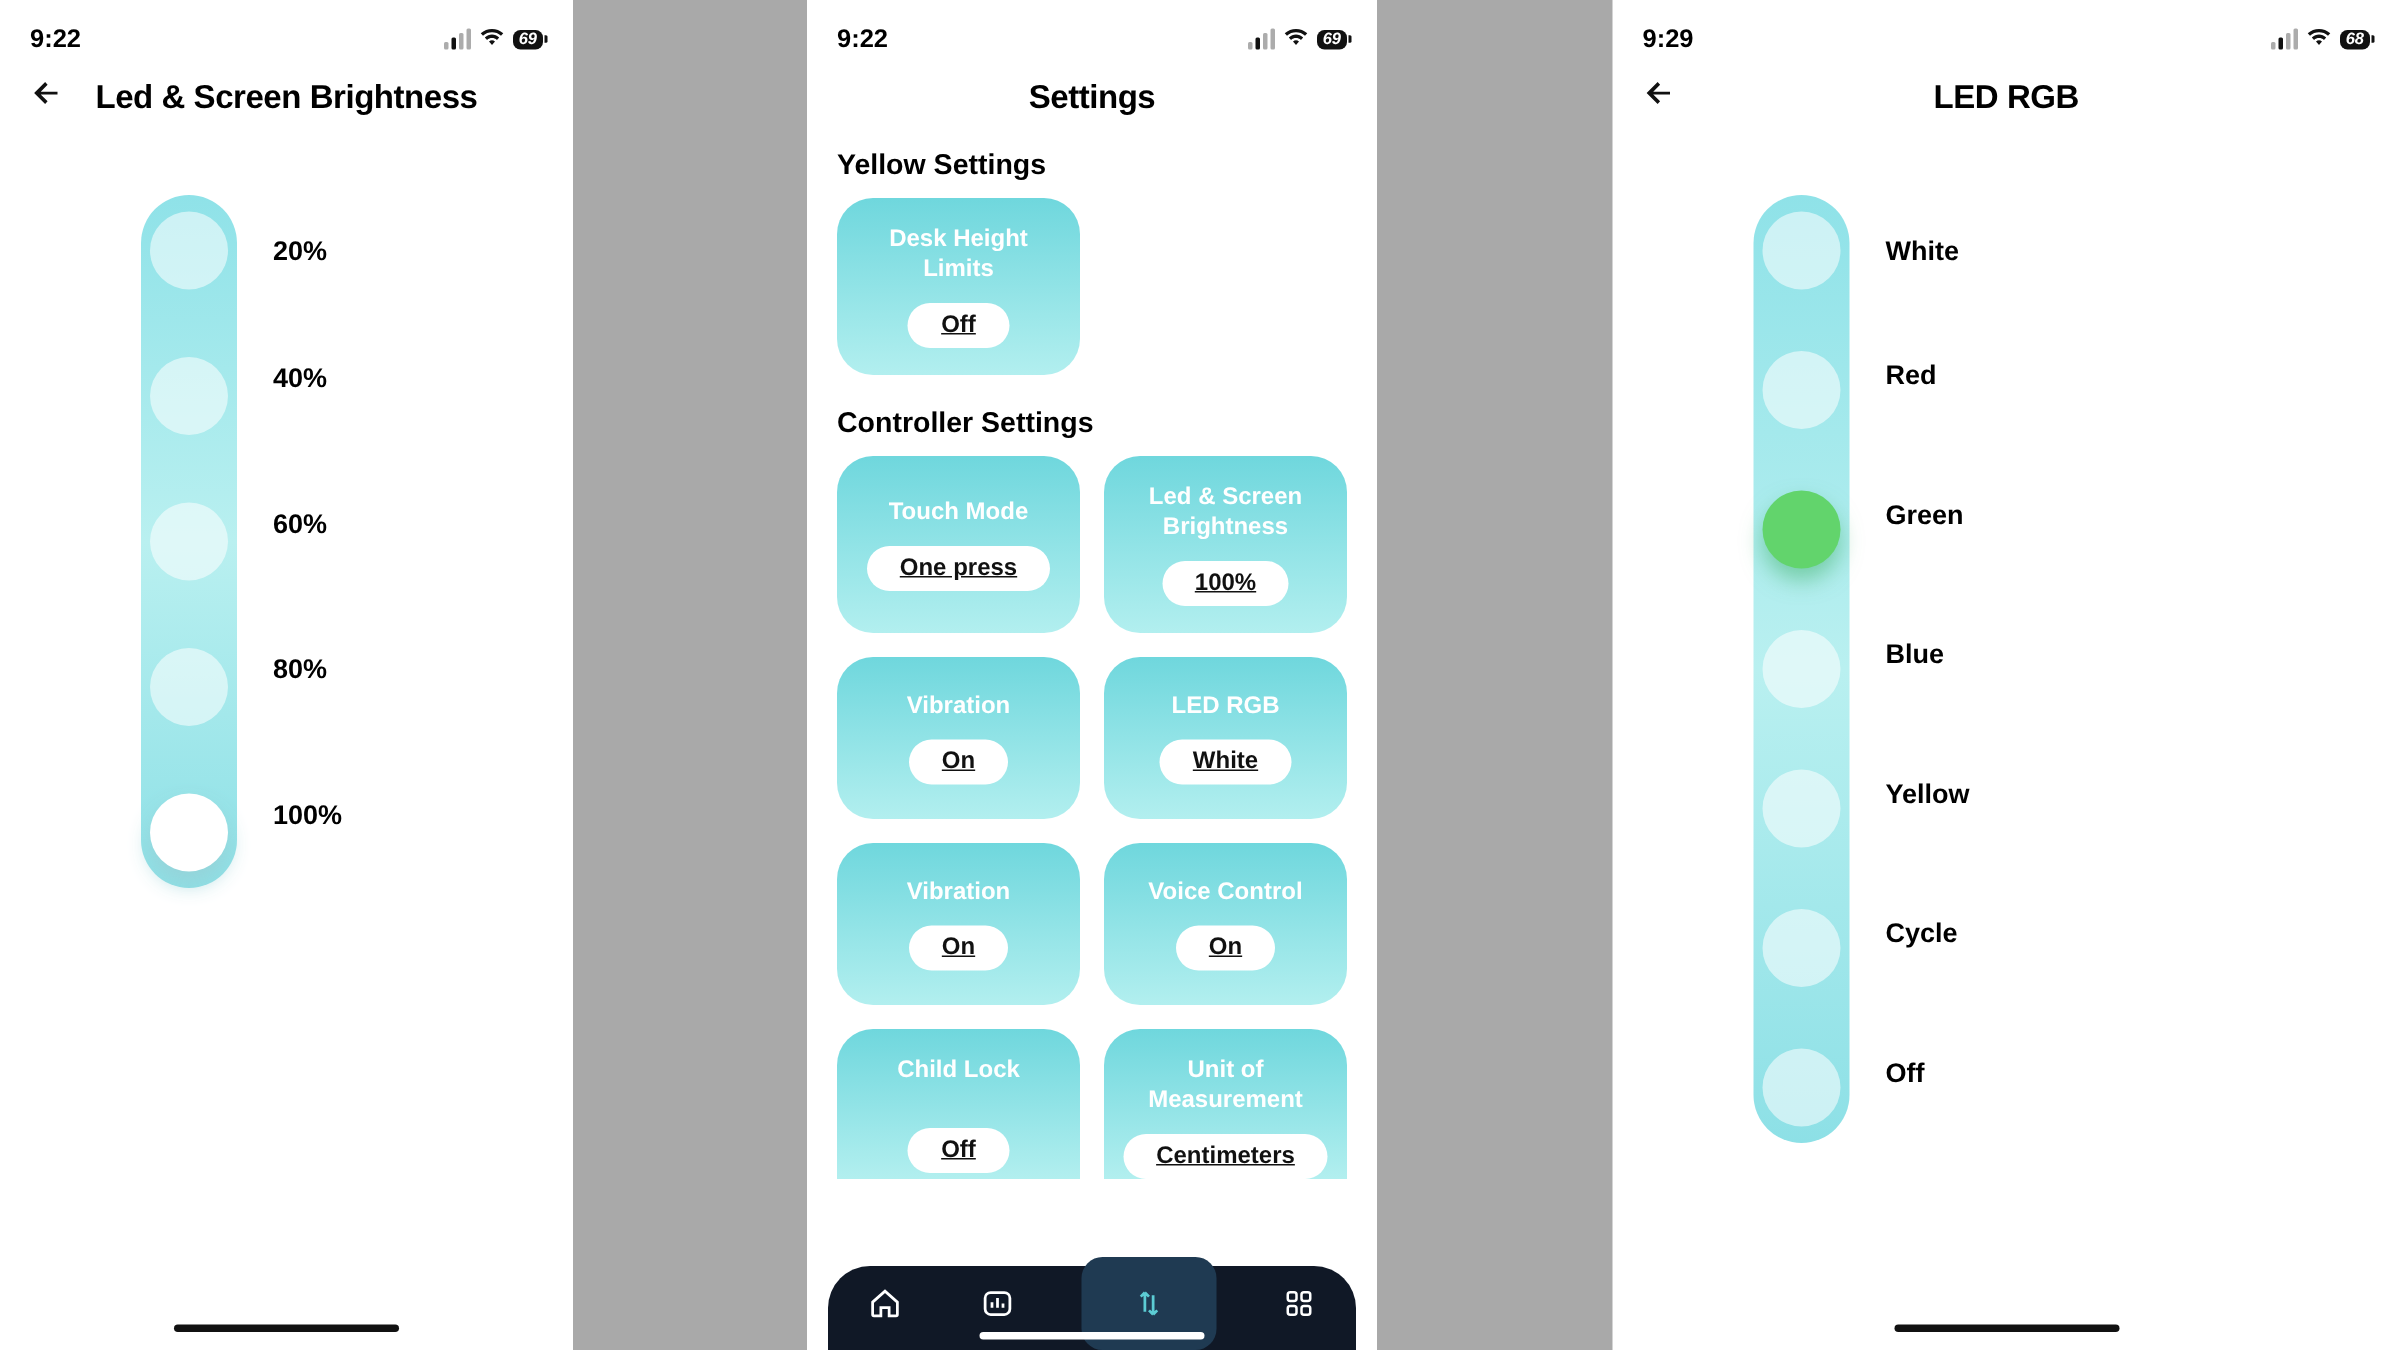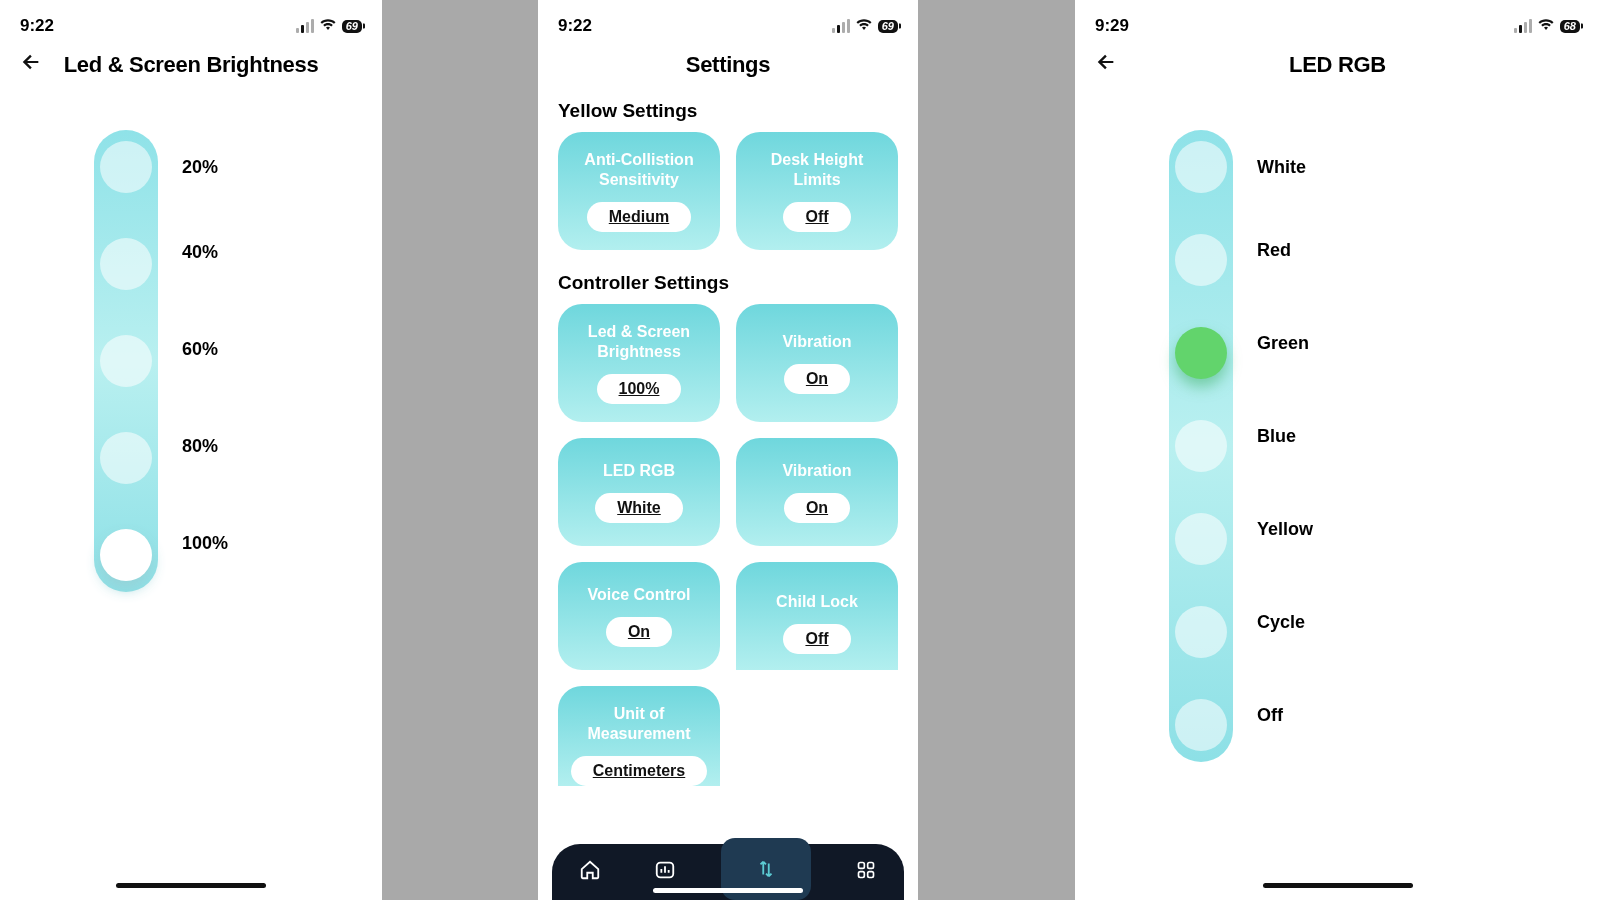--- a/index.html
+++ b/index.html
@@ -232,52 +232,52 @@
       <span class="batt">69</span>
     </span>
   </div>
   <div class="hdr">
     <h1>Settings</h1>
   </div>
 
   <div class="section-title">Yellow Settings</div>
   <div class="grid">
     <div class="card">
-      <div class="ttl">Anti-Collistion Sensitivity</div>
-      <div class="pill">Medium</div>
-    </div>
-    <div class="card">
       <div class="ttl">Desk Height Limits</div>
       <div class="pill">Off</div>
     </div>
   </div>
 
   <div class="section-title">Controller Settings</div>
   <div class="grid">
     <div class="card">
+      <div class="ttl">Touch Mode</div>
+      <div class="pill">One press</div>
+    </div>
+    <div class="card">
       <div class="ttl">Led &amp; Screen Brightness</div>
       <div class="pill">100%</div>
     </div>
     <div class="card">
       <div class="ttl">Vibration</div>
       <div class="pill">On</div>
     </div>
     <div class="card">
       <div class="ttl">LED RGB</div>
       <div class="pill">White</div>
     </div>
     <div class="card">
       <div class="ttl">Vibration</div>
       <div class="pill">On</div>
     </div>
     <div class="card">
       <div class="ttl">Voice Control</div>
       <div class="pill">On</div>
     </div>
-    <div class="card" style="border-radius:24px 24px 0 0; min-height:90px; padding-bottom:4px;">
+    <div class="card" style="border-radius:24px 24px 0 0; min-height:90px; padding-bottom:4px;justify-content:space-between;">
       <div class="ttl">Child Lock</div>
       <div class="pill">Off</div>
     </div>
     <div class="card" style="border-radius:24px 24px 0 0; min-height:90px; padding-bottom:0;">
       <div class="ttl">Unit of Measurement</div>
       <div class="pill">Centimeters</div>
     </div>
   </div>
 
   <div class="tabbar">

